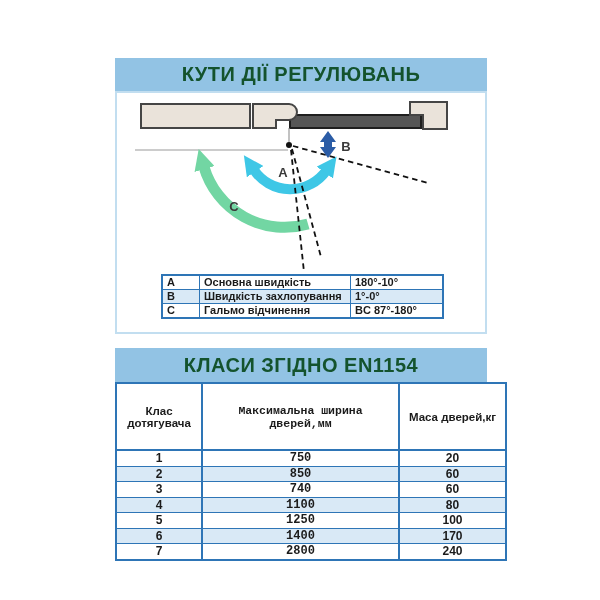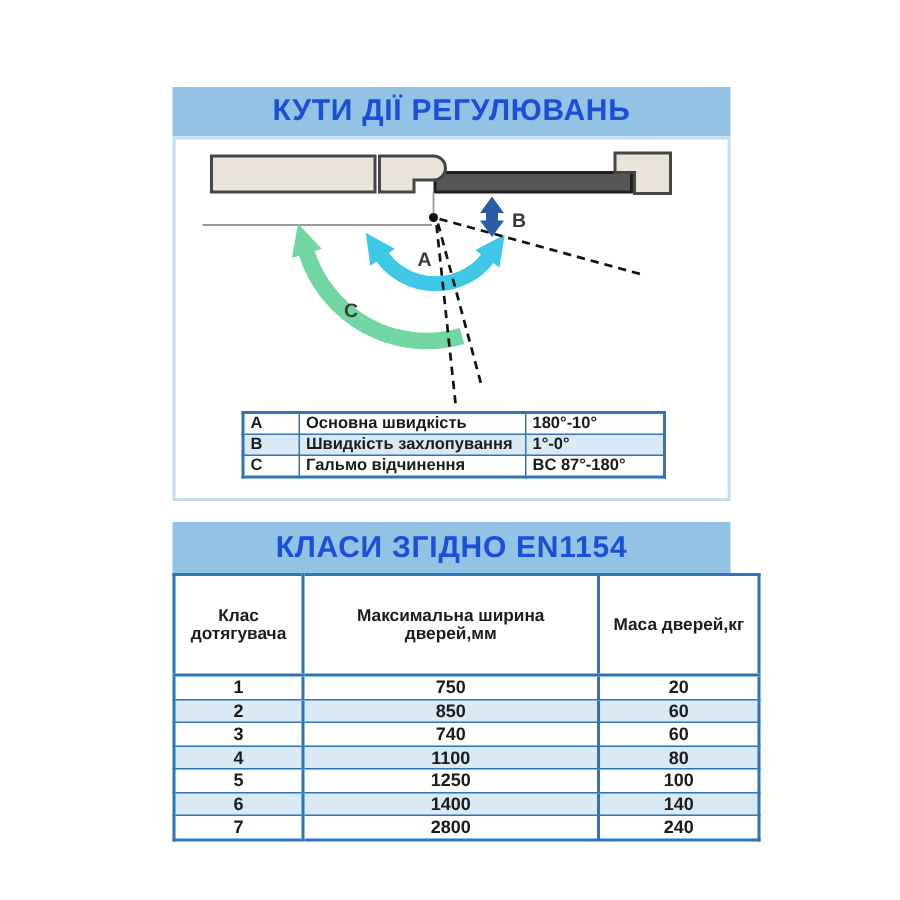--- a/index.html
+++ b/index.html
@@ -1,20 +1,20 @@
 <!DOCTYPE html>
 <html><head>
 <meta charset="utf-8">
 <style>
   html,body{margin:0;padding:0;}
   body{background:#ffffff;width:600px;height:600px;font-family:"Liberation Sans",sans-serif;}
   .page{position:relative;width:600px;height:600px;background:#fff;overflow:hidden;}
 
   
-  .hdr-bar{position:absolute;left:115px;width:372px;background:#92C3E4;color:#1d4ed8;
+  .hdr-bar{position:absolute;left:115px;width:372px;background:#92C3E4;color:#14532d;
     font-size:20px;font-weight:700;letter-spacing:.5px;text-align:center;}
   .hdr1{top:58px;height:33px;line-height:33px;}
   .hdr2{top:348px;height:34px;line-height:34px;}
 
   
   .panel{position:absolute;left:115px;top:91px;width:372px;height:243px;
     border:2px solid #C2DEF0;box-sizing:border-box;background:#fff;}
   .panel svg{position:absolute;left:0;top:0;display:block;}
 
   
@@ -28,21 +28,21 @@
   tr.alt{background:#D9E9F6;}
 
   
   .big-wrap{position:absolute;left:115px;top:382px;}
   table.big{border-collapse:collapse;border:2px solid #2E75B6;background:#fff;}
   table.big th,table.big td{border:1px solid #2E75B6;color:#1b1b1b;text-align:center;}
   table.big th{font-size:11.5px;font-weight:700;height:41px;padding:12px 6px;border-bottom-width:2px;}
   table.big td{font-size:12px;font-weight:700;height:14.5px;line-height:14.5px;padding:0;}
   table.big th+th,table.big td+td{border-left-width:2px;}
   table.big .c1{width:72px;}
-  table.big .c2{width:183px;}
+  table.big .c2{width:183px;font-family:Liberation Mono, monospace;}
   table.big .c3{width:93px;}
 
   .dlabel{font-size:13px;font-weight:700;fill:#3a3a3a;}
 </style>
 </head>
 <body>
 
 <div class="page">
 
   <div class="hdr-bar hdr1">КУТИ ДІЇ РЕГУЛЮВАНЬ</div>
@@ -140,21 +140,21 @@
           <td class="c3">80</td>
         </tr>
         <tr>
           <td class="c1">5</td>
           <td class="c2">1250</td>
           <td class="c3">100</td>
         </tr>
         <tr class="alt">
           <td class="c1">6</td>
           <td class="c2">1400</td>
-          <td class="c3">140</td>
+          <td class="c3">170</td>
         </tr>
         <tr>
           <td class="c1">7</td>
           <td class="c2">2800</td>
           <td class="c3">240</td>
         </tr>
       </tbody>
     </table>
   </div>
 

